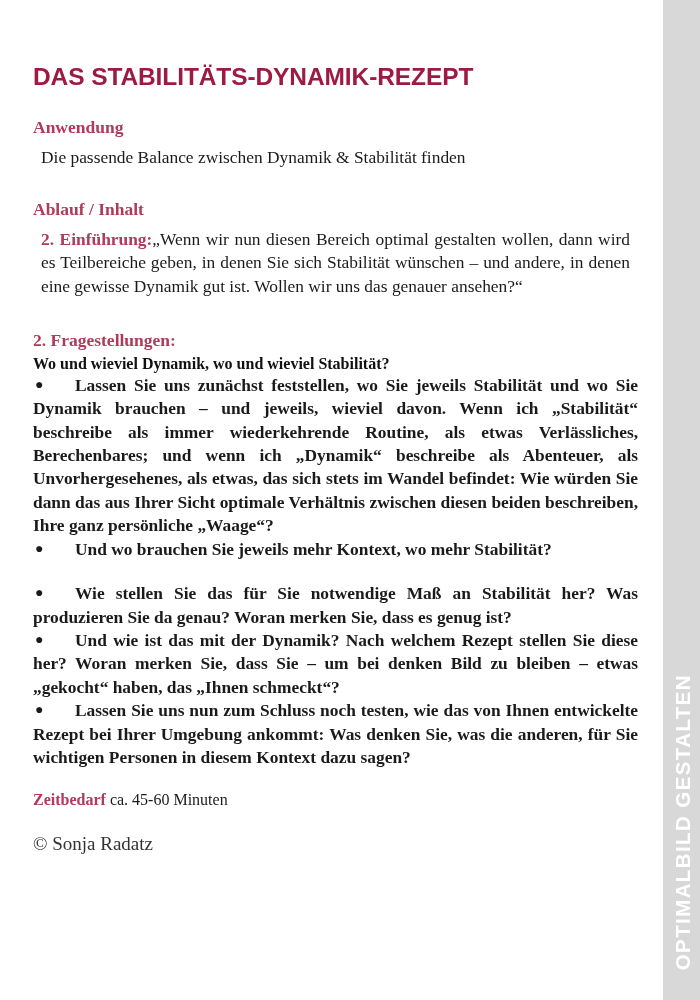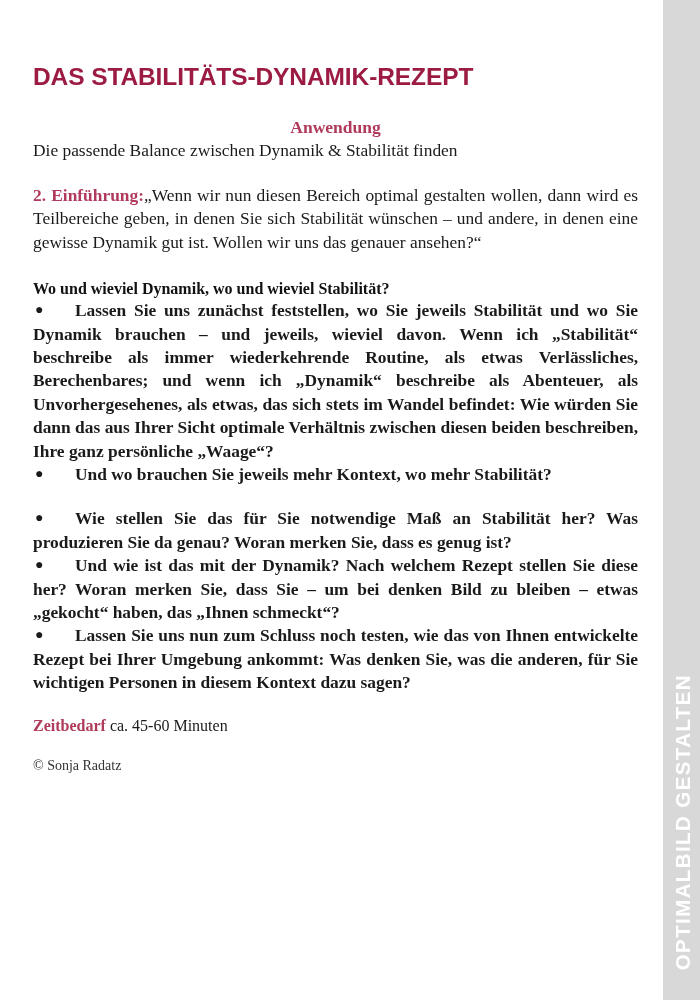--- a/index.html
+++ b/index.html
@@ -61,27 +61,26 @@
     margin: 0 0 26px 0;
     line-height: 1.1;
   }
 
   .sec-head {
     color: #b03a5b;
     font-size: 17.5px;
     font-weight: bold;
     margin: 0 0 1px 0;
     line-height: 1.22;
-    text-align: center;
   }
 
   .para {
     font-size: 17.4px;
     line-height: 1.345;
-    margin: 0;
+    margin: 8px;
     text-align: justify;
     text-justify: inter-word;
     hyphens: none;
   }
   .para.plain { text-align: left; }
 
   .lead-red {
     color: #b03a5b;
     font-weight: bold;
   }
@@ -114,46 +113,48 @@
   }
   .bullet .btext { display: block; font-weight: bold; }
   .bullet .btext::before {
     content: "";
     display: inline-block;
     width: 42px;
   }
 
   #zeitbedarf { font-size: 16px; line-height: 1.3; margin: 0; }
   #copyright {
-    font-size: 14px;
+    font-size: 19px;
     color: #333333;
     margin: 0;
     line-height: 1.3;
   }
 </style>
 </head>
 <body>
 
 <div id="page">
 
   <h1 id="doc-title">DAS STABILITÄTS-DYNAMIK-REZEPT</h1>
 
   <div>
     <div class="sec-head">Anwendung</div>
     <p class="para plain">Die passende Balance zwischen Dynamik &amp; Stabilität finden</p>
   </div>
 
   <div class="gap-md"></div>
 
   <div>
+    <div class="sec-head">Ablauf / Inhalt</div>
 
     <p class="para"><span class="lead-red">2. Einführung:</span><span>„Wenn wir nun diesen Bereich optimal gestalten wollen, dann wird es Teilbereiche geben, in denen Sie sich Stabilität wünschen – und andere, in denen eine gewisse Dynamik gut ist. Wollen wir uns das genauer ansehen?“</span></p>
 
     <div class="gap-lg"></div>
 
+    <div class="sec-head">2. Fragestellungen:</div>
 
     <div class="bold-head">Wo und wieviel Dynamik, wo und wieviel Stabilität?</div>
 
     <div class="bullet">
       <span class="marker">●</span>
       <span class="btext">Lassen Sie uns zunächst feststellen, wo Sie jeweils Stabilität und wo Sie Dynamik brauchen – und jeweils, wieviel davon. Wenn ich „Stabilität“ beschreibe als immer wiederkehrende Routine, als etwas Verlässliches, Berechenbares; und wenn ich „Dynamik“ beschreibe als Abenteuer, als Unvorhergesehenes, als etwas, das sich stets im Wandel befindet: Wie würden Sie dann das aus Ihrer Sicht optimale Verhältnis zwischen diesen beiden beschreiben, Ihre ganz persönliche „Waage“?</span>
     </div>
 
     <div class="bullet">
       <span class="marker">●</span>

